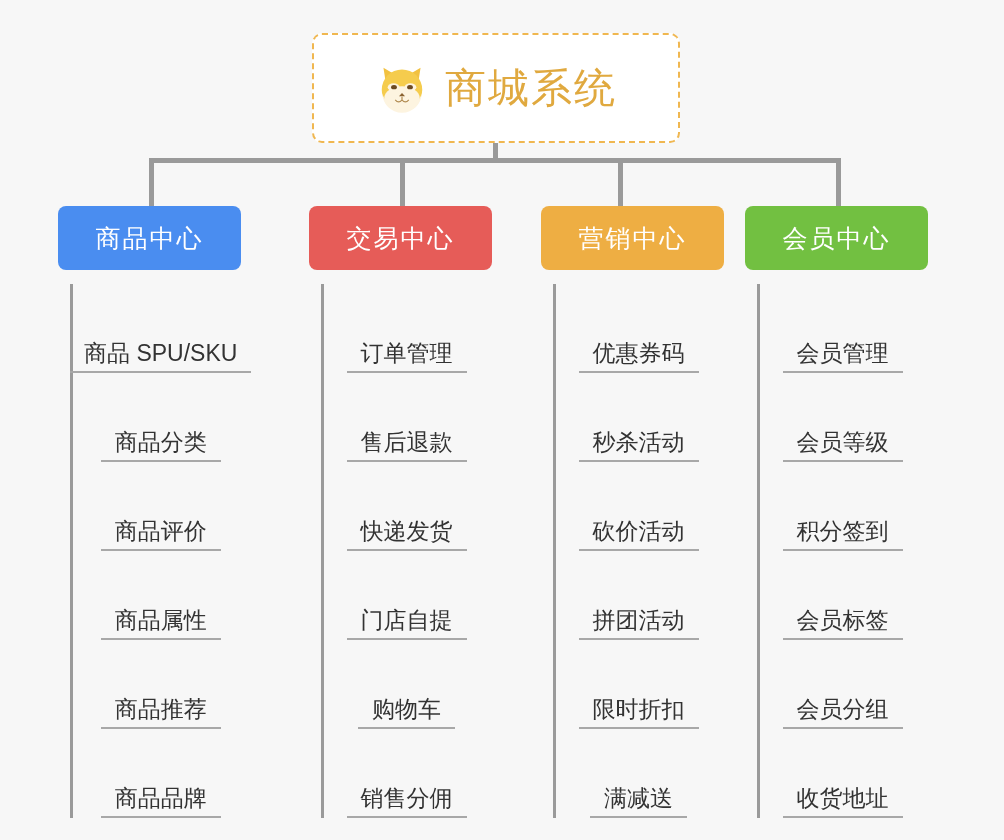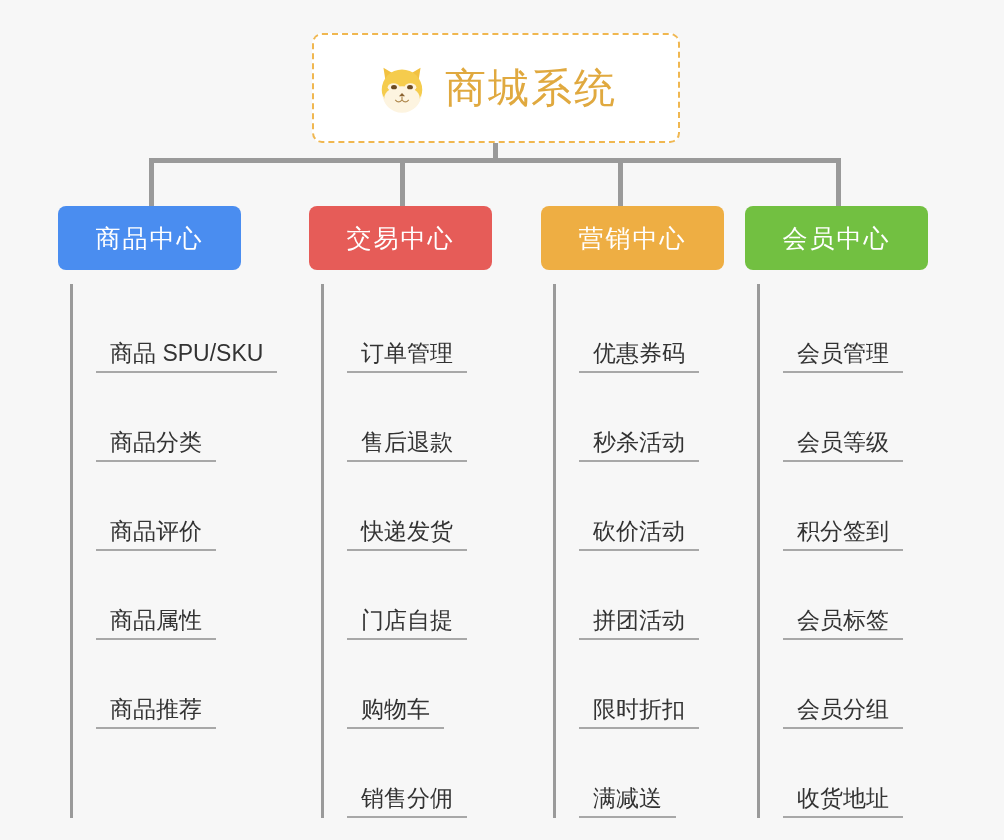--- a/index.html
+++ b/index.html
@@ -99,21 +99,21 @@
     left: 12px;
     top: 0;
     width: 3px;
     background: #9a9a9a;
   }
   .item {
     position: relative;
     height: 89px;
     display: flex;
     align-items: flex-end;
-    padding-left: 26px;
+    justify-content: center;
   }
   .item-label {
     font-size: 23px;
     color: #333333;
     line-height: 1.1;
     padding: 0 14px 5px 14px;
     border-bottom: 2px solid #a8a8a8;
     white-space: nowrap;
   }
 </style>
@@ -171,20 +171,23 @@
         </div>
       <div class="item">
           <span class="item-label">商品评价</span>
         </div>
       <div class="item">
           <span class="item-label">商品属性</span>
         </div>
       <div class="item">
           <span class="item-label">商品推荐</span>
         </div>
+      <div class="item">
+          <span class="item-label">商品品牌</span>
+        </div>
     </div>
   </div>
 
   <div class="branch" style="left:309px;">
     <div class="branch-header" style="width:183px;background:#e65c58;">
       <span>交易中心</span>
     </div>
     <div class="branch-items">
       <div class="branch-trunk" style="height:534px;"></div>
       <div class="item">

